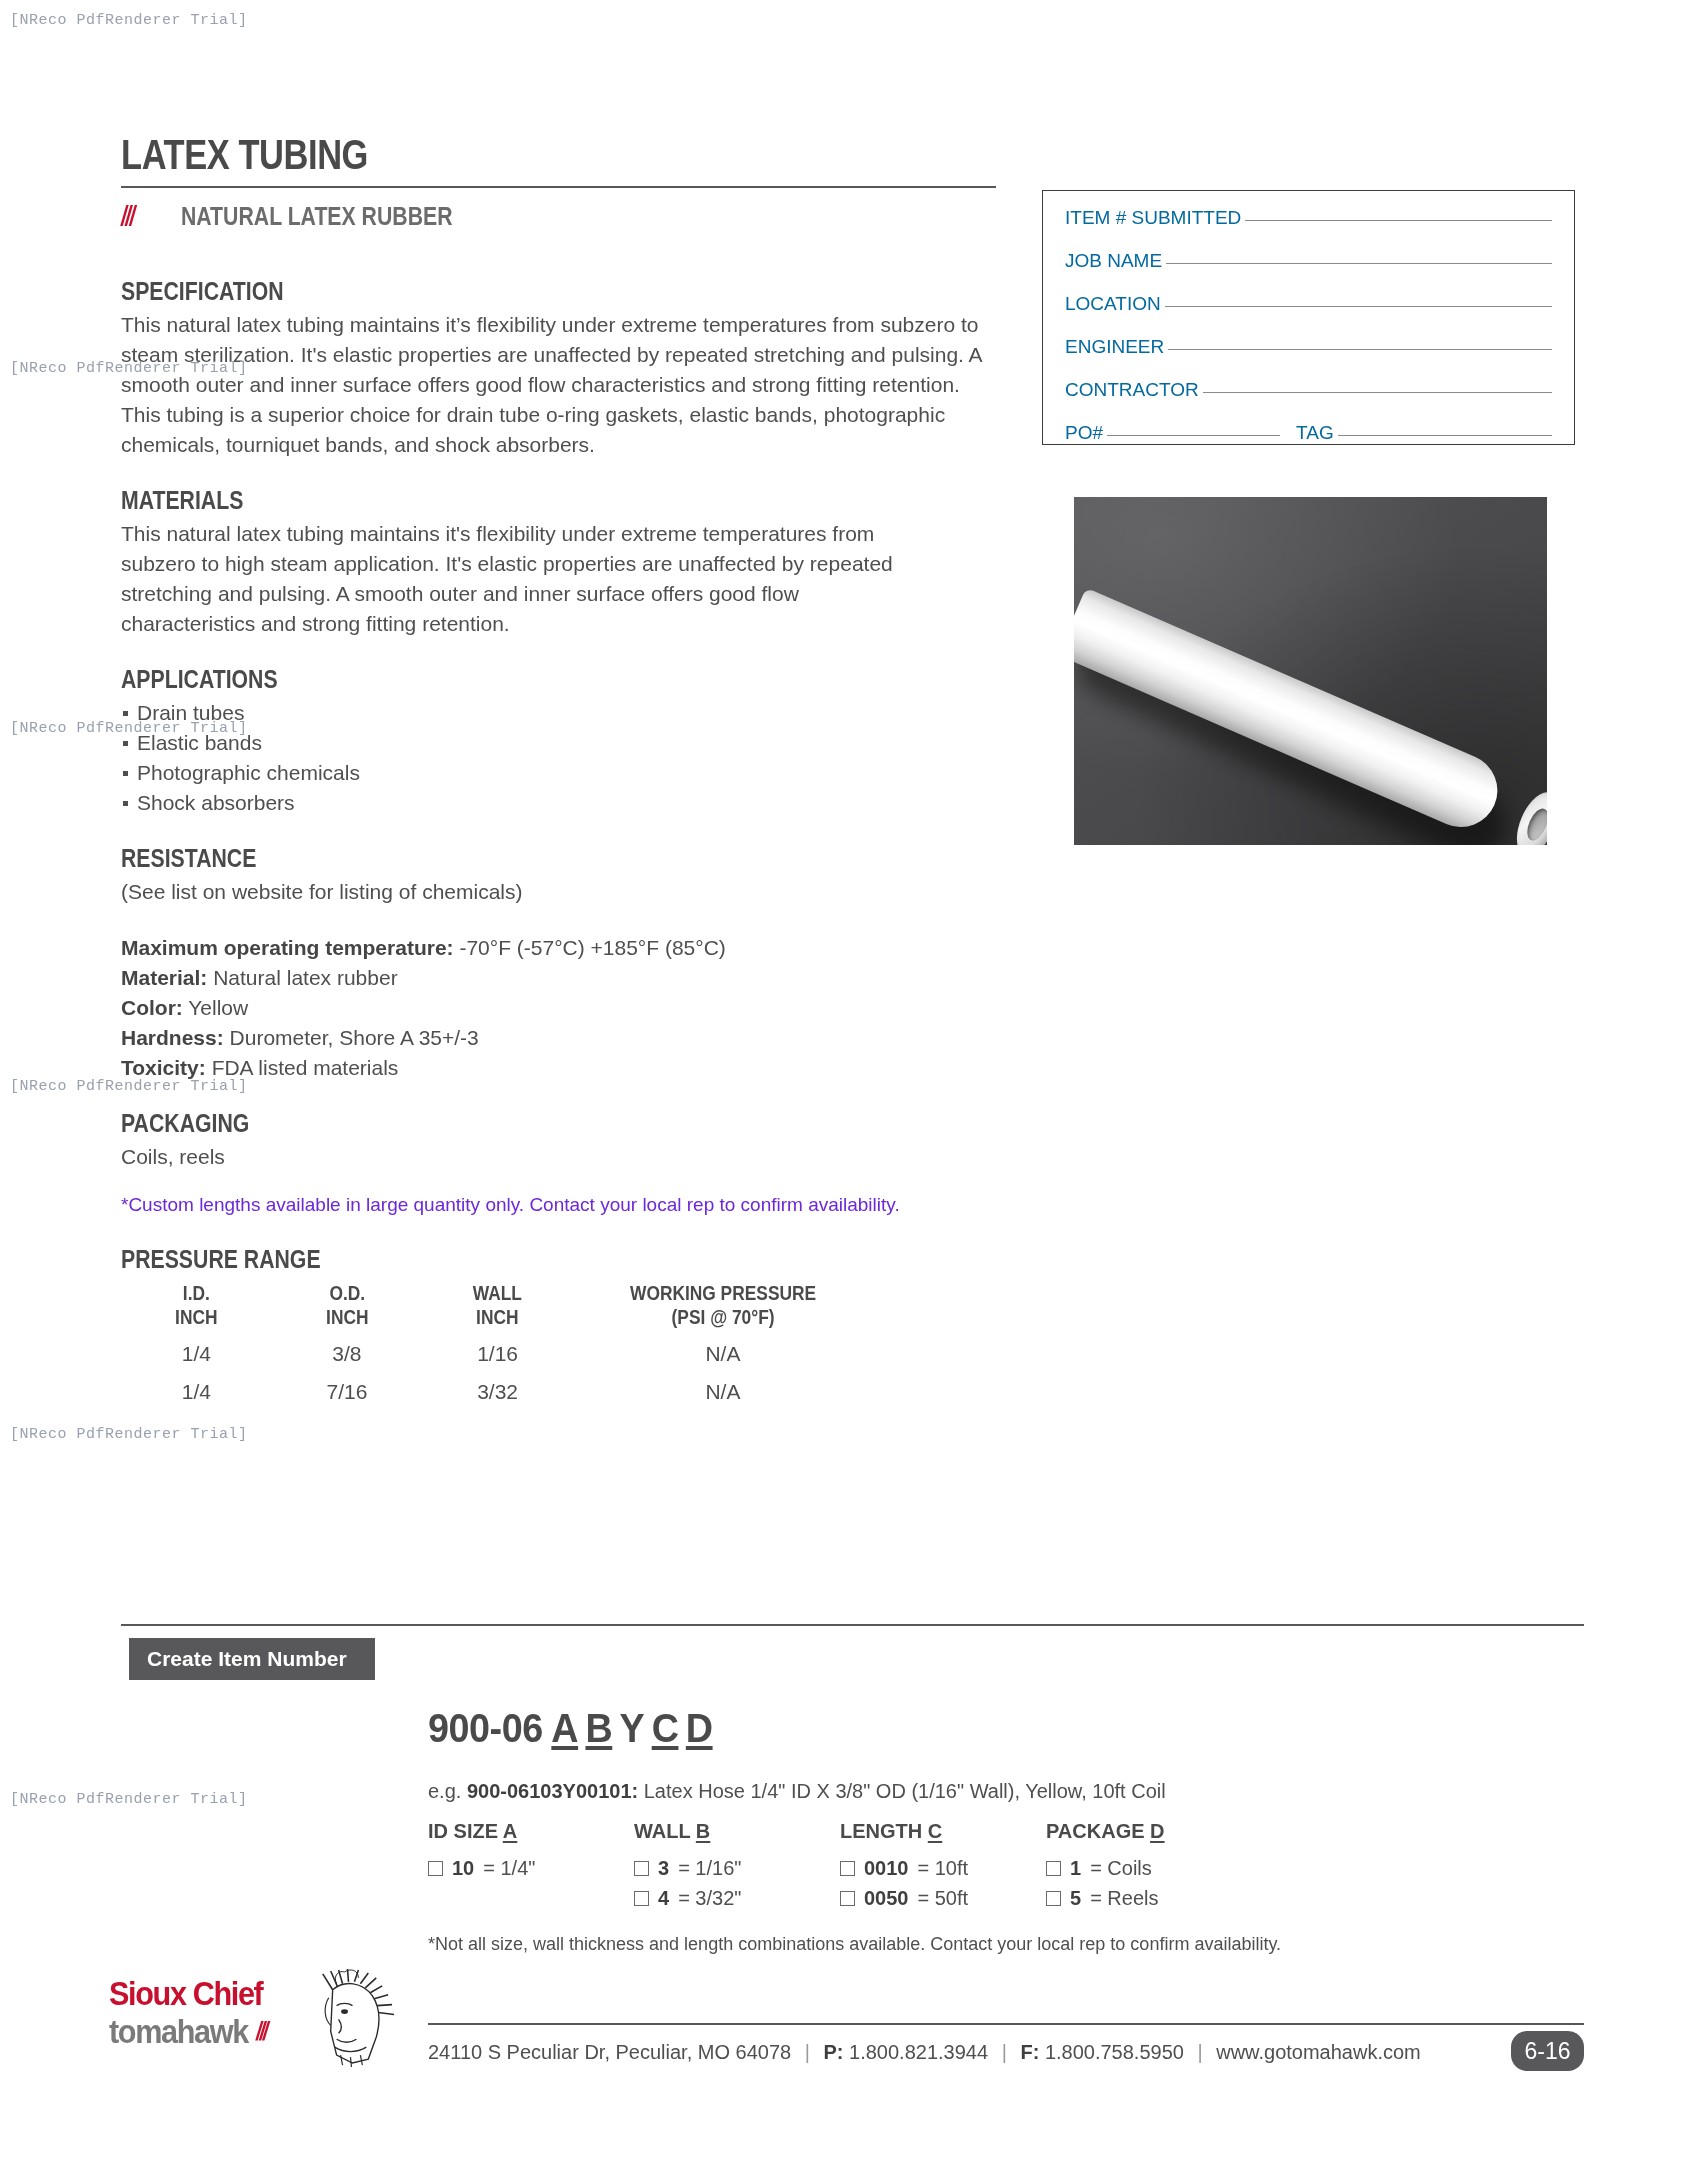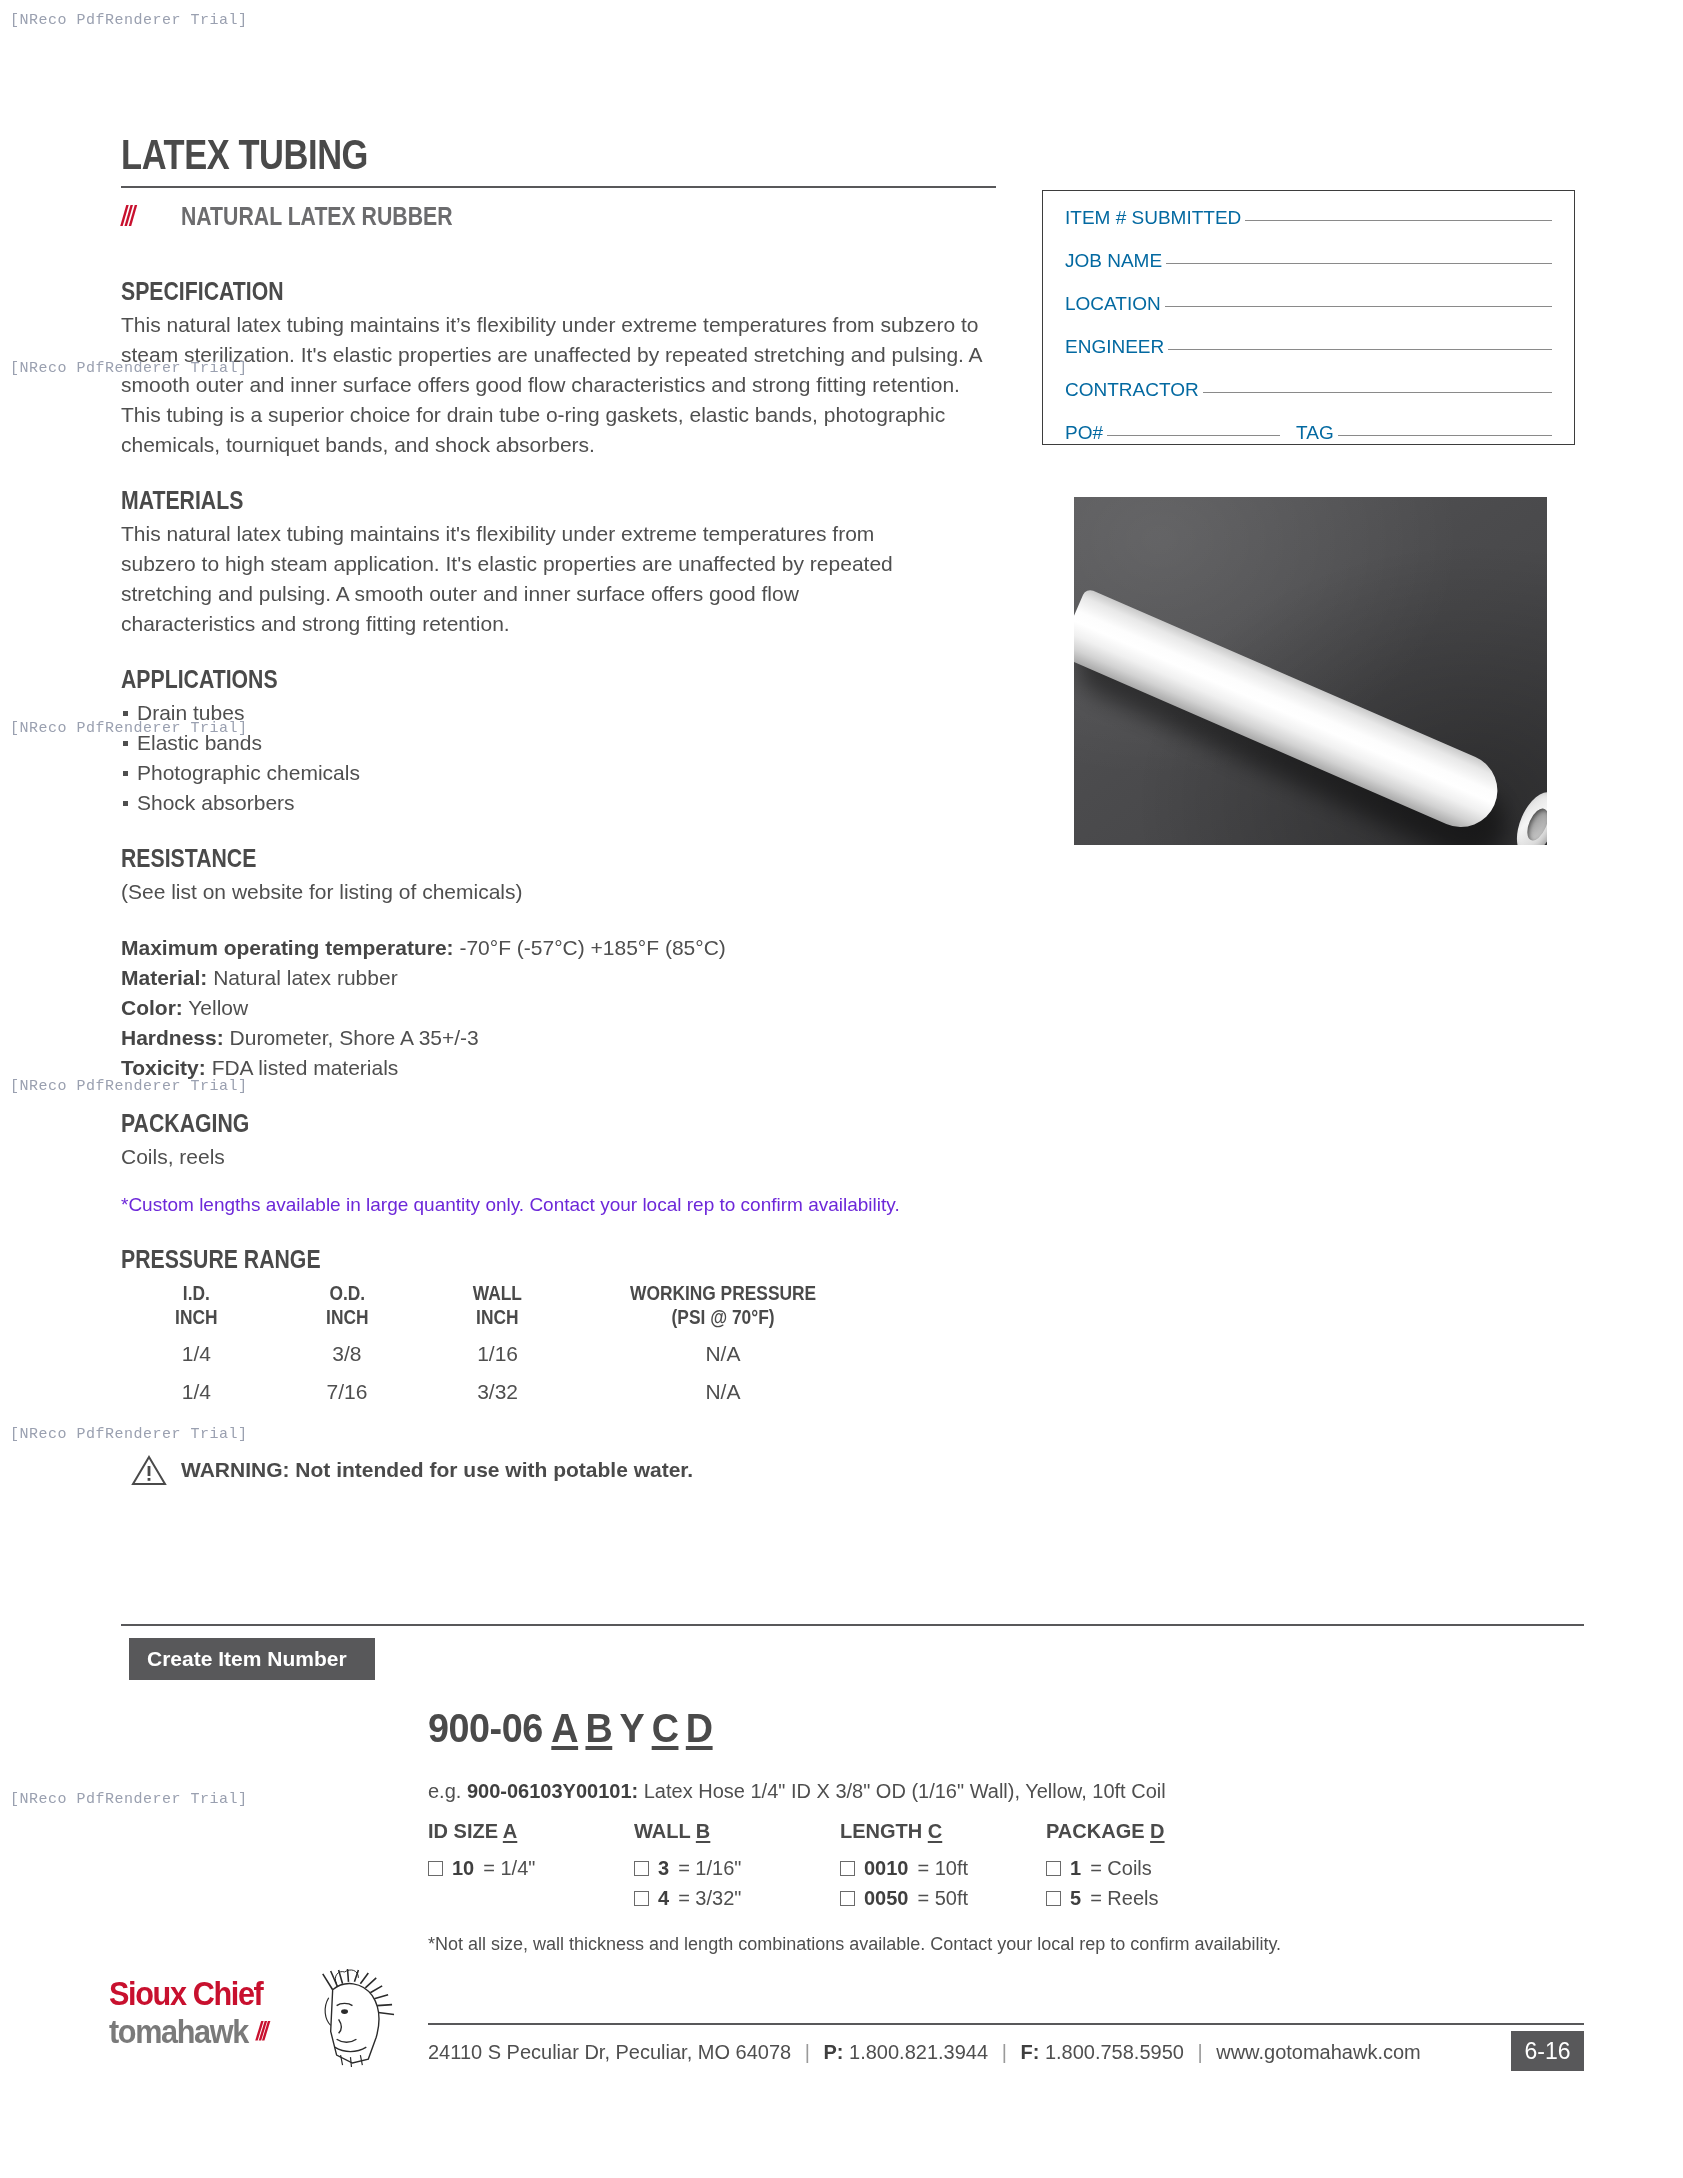--- a/index.html
+++ b/index.html
@@ -345,20 +345,21 @@
     position: absolute;
     left: 1511px; top: 2031px;
     width: 73px; height: 40px;
     background: #58585a;
     color: #ffffff;
     font-size: 23px;
     display: flex;
     align-items: center;
     justify-content: center;
     letter-spacing: 0px;
+    border-radius: 16px;
   }
 
   
   .logo { position: absolute; left: 109px; top: 1968px; width: 297px; height: 99px; }
   .logo-sioux {
     position: absolute; left: 0; top: 6px;
     font-size: 34px; font-weight: bold; color: #c8102e;
     letter-spacing: -1.5px;
     transform: scaleX(0.9); transform-origin: left center;
   }
@@ -508,28 +509,20 @@
           <tr>
             <td>1/4</td>
             <td>7/16</td>
             <td>3/32</td>
             <td>N/A</td>
           </tr>
         </tbody>
     </table>
   </div>
 
-  <div class="warning-row">
-    <svg class="warn-tri" viewBox="0 0 36 32">
-      <polygon points="18,3 34,30 2,30" fill="none" stroke="#4a4a4a" stroke-width="2"></polygon>
-      <rect x="16.6" y="12" width="2.8" height="10" fill="#4a4a4a"></rect>
-      <rect x="16.6" y="24" width="2.8" height="2.8" fill="#4a4a4a"></rect>
-    </svg>
-    <span class="warn-text">WARNING: Not intended for use with potable water.</span>
-  </div>
 
 </div>
 
 <div class="cin-rule"></div>
 <div class="cin-tab">Create Item Number</div>
 
 <div class="item-number" id="item-number"><span>900-06 </span><span class="u">A</span><span class="sp"></span><span class="u">B</span><span class="sp"></span><span>Y</span><span class="sp"></span><span class="u">C</span><span class="sp"></span><span class="u">D</span></div>
 
 <div class="eg-line">
   <span>e.g.</span>

